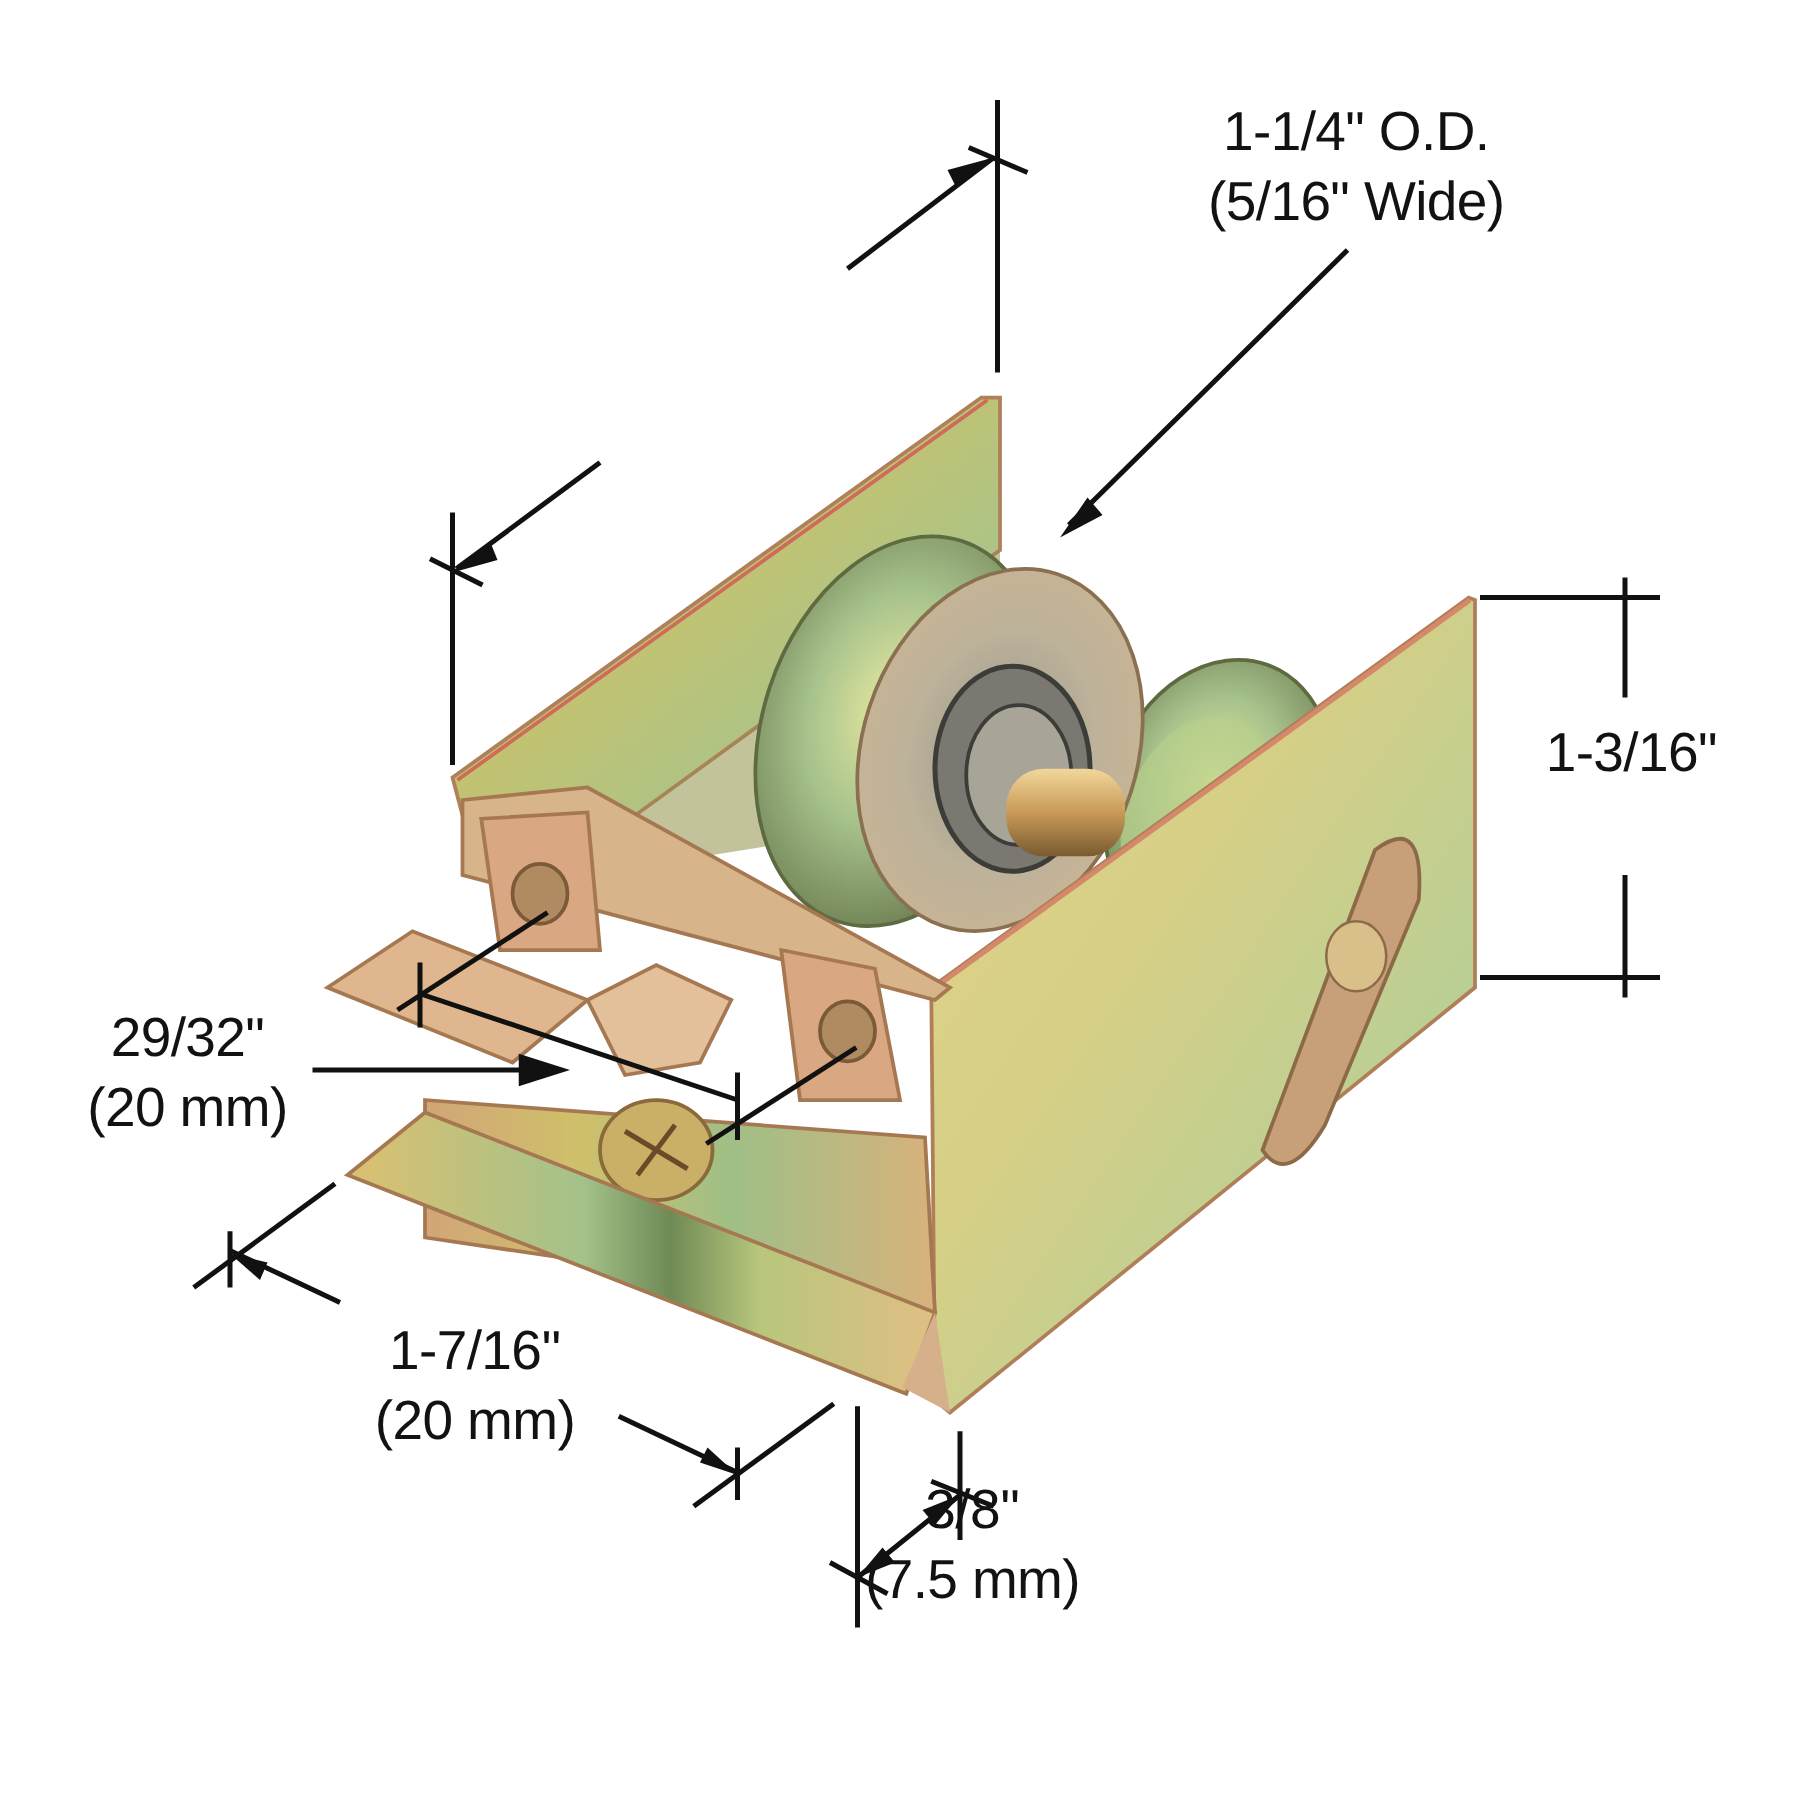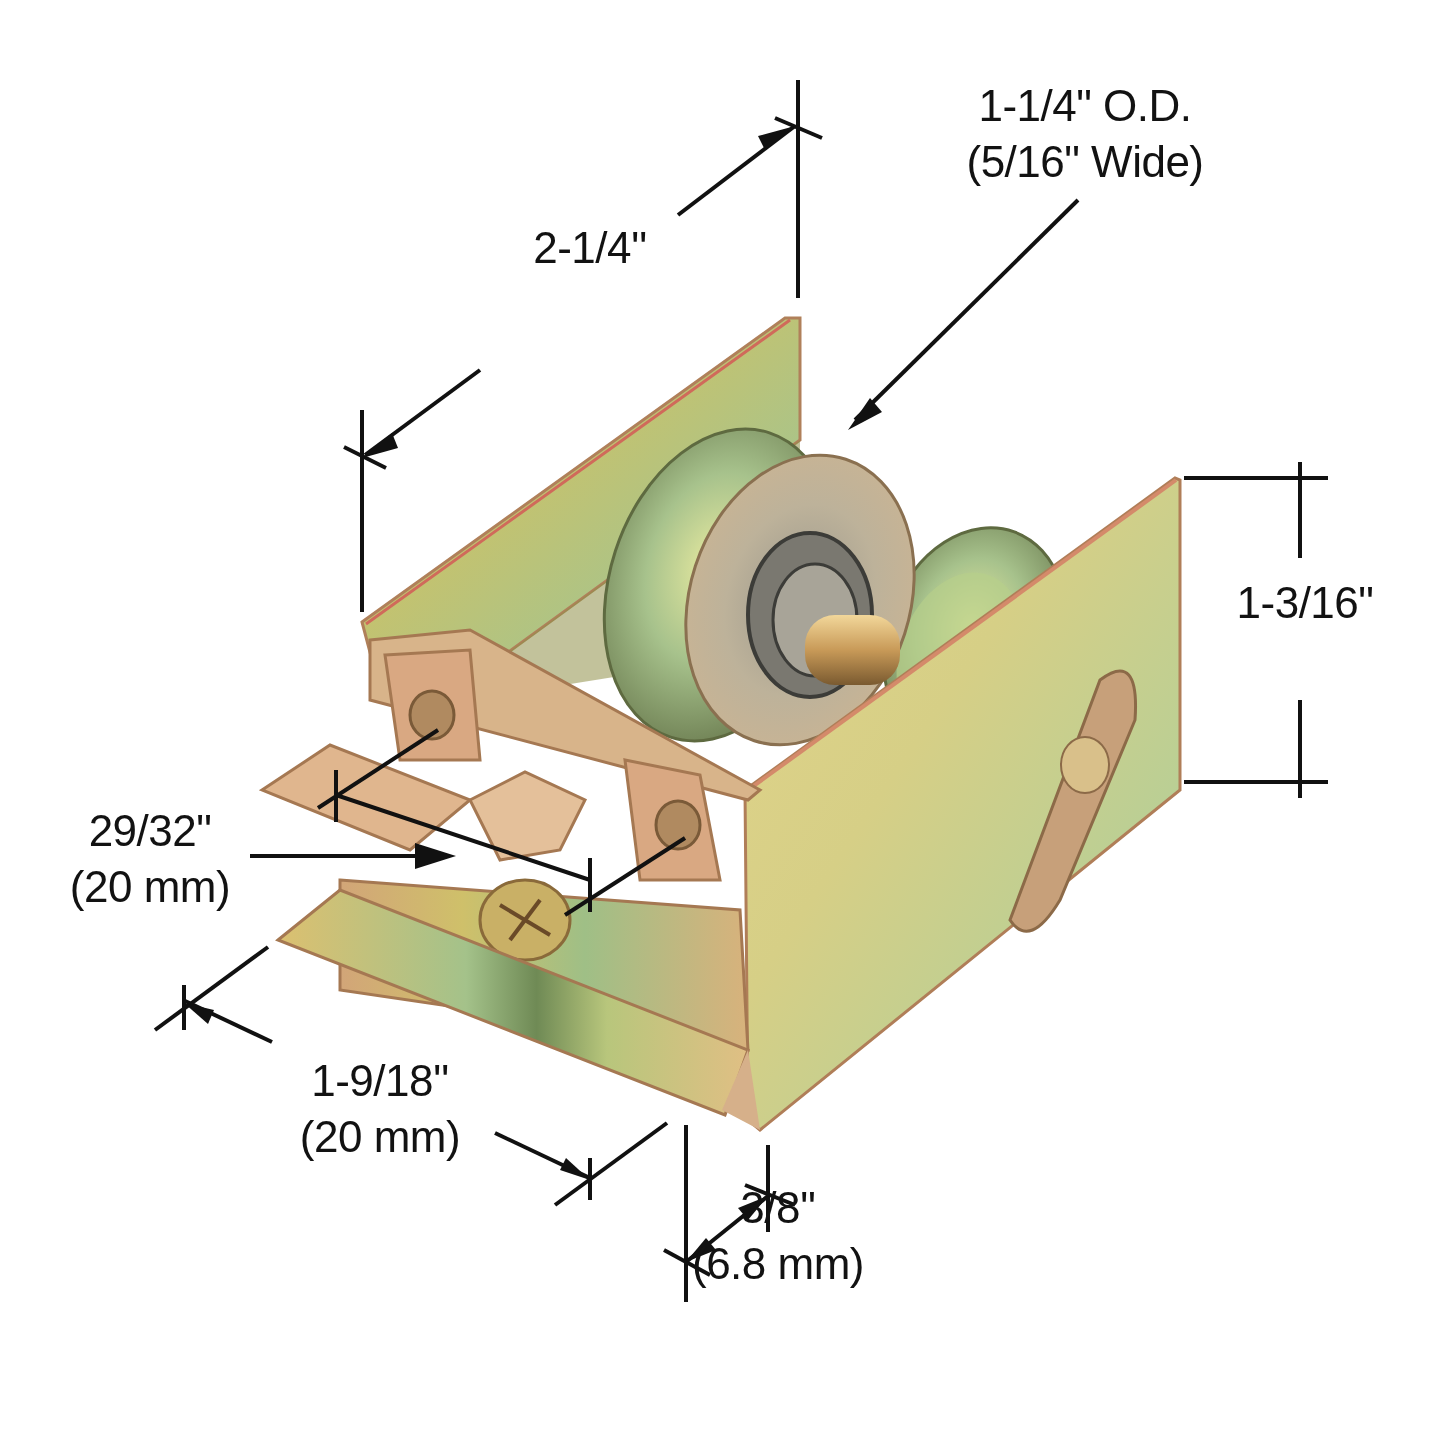--- a/index.html
+++ b/index.html
@@ -153,35 +153,34 @@
       <polygon points="768,1196 748,1220 738,1208"></polygon>
     </g>
   </svg>
 
   <div class="label" style="left:940px; top:78px; width:290px;">
     <span class="line">1-1/4" O.D.</span>
     <span class="line">(5/16" Wide)</span>
   </div>
 
   <div class="label" style="left:480px; top:220px; width:220px;">
-    <span class="line">2-1/4''</span>
   </div>
 
   <div class="label" style="left:1200px; top:575px; width:210px;">
     <span class="line">1-3/16"</span>
   </div>
 
   <div class="label" style="left:40px; top:803px; width:220px;">
     <span class="line">29/32"</span>
     <span class="line">(20 mm)</span>
   </div>
 
   <div class="label" style="left:270px; top:1053px; width:220px;">
-    <span class="line">1-9/18''</span>
+    <span class="line">1-7/16''</span>
     <span class="line">(20 mm)</span>
   </div>
 
   <div class="label" style="left:668px; top:1180px; width:220px;">
     <span class="line">3/8''</span>
-    <span class="line">(6.8 mm)</span>
+    <span class="line">(7.5 mm)</span>
   </div>
 
 </div>
 
 </body></html>

